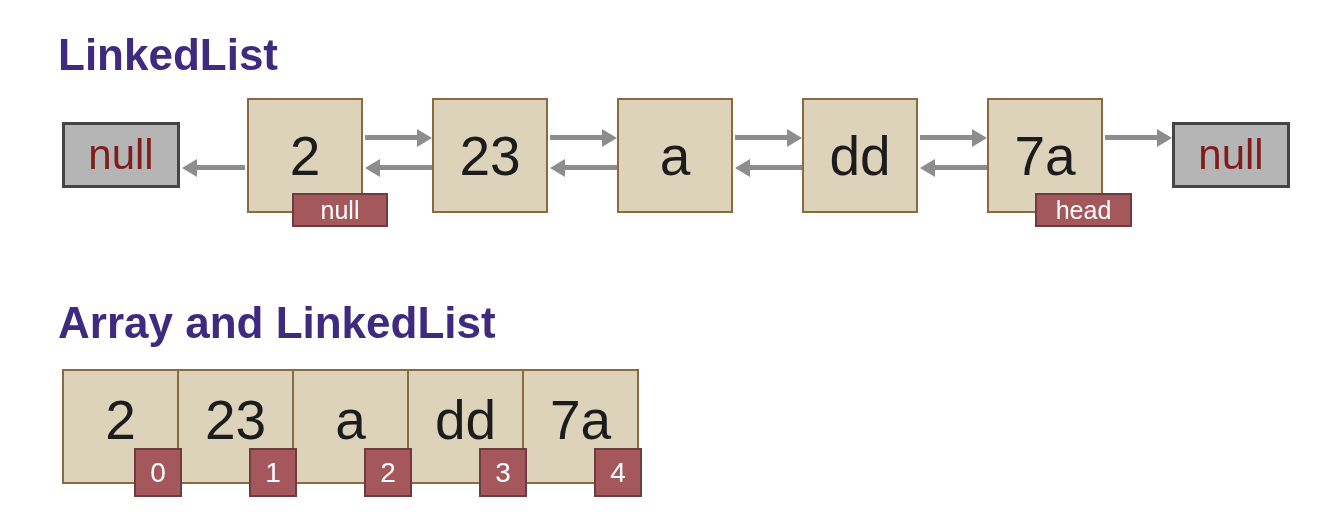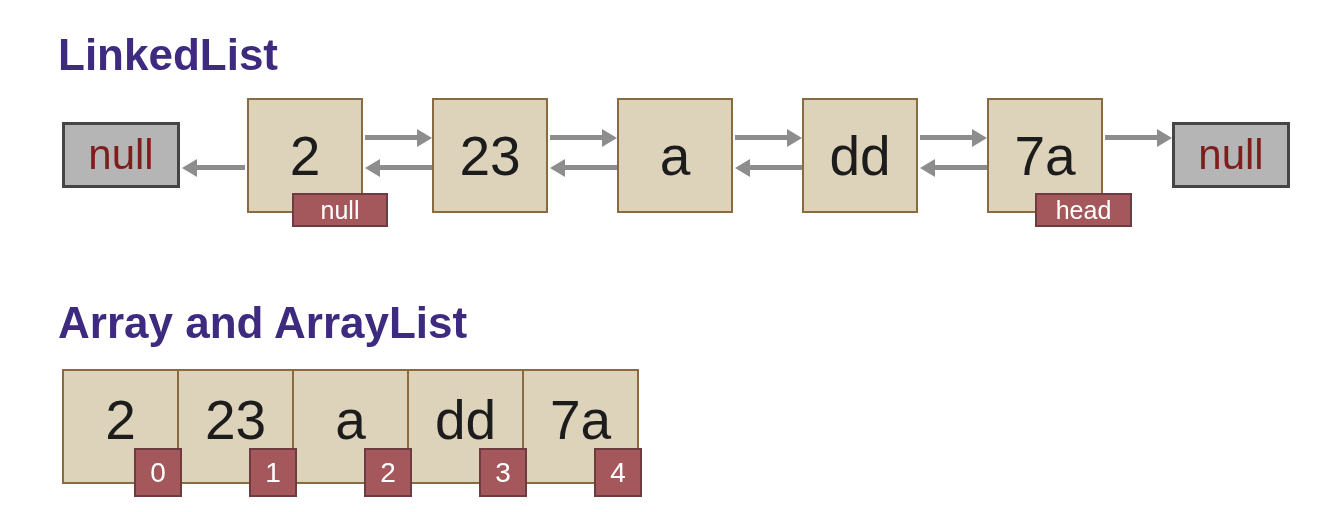--- a/index.html
+++ b/index.html
@@ -125,21 +125,21 @@
   <div class="arrow right" style="left:735px;top:135px;width:52px"></div>
   <div class="arrow right" style="left:920px;top:135px;width:52px"></div>
   <div class="arrow right" style="left:1105px;top:135px;width:52px"></div>
 
   <div class="arrow left" style="left:197px;top:165px;width:48px"></div>
   <div class="arrow left" style="left:380px;top:165px;width:52px"></div>
   <div class="arrow left" style="left:565px;top:165px;width:52px"></div>
   <div class="arrow left" style="left:750px;top:165px;width:52px"></div>
   <div class="arrow left" style="left:935px;top:165px;width:52px"></div>
 
-  <h1 class="title" style="left:58px;top:300px">Array and ArrayList</h1>
+  <h1 class="title" style="left:58px;top:300px">Array and LinkedList</h1>
 
   <div class="arr-cell" style="left:62px;top:369px">2</div>
   <div class="arr-cell" style="left:177px;top:369px">23</div>
   <div class="arr-cell" style="left:292px;top:369px">a</div>
   <div class="arr-cell" style="left:407px;top:369px">dd</div>
   <div class="arr-cell" style="left:522px;top:369px">7a</div>
 
   <div class="idx-badge" style="left:134px;top:448px">0</div>
   <div class="idx-badge" style="left:249px;top:448px">1</div>
   <div class="idx-badge" style="left:364px;top:448px">2</div>

